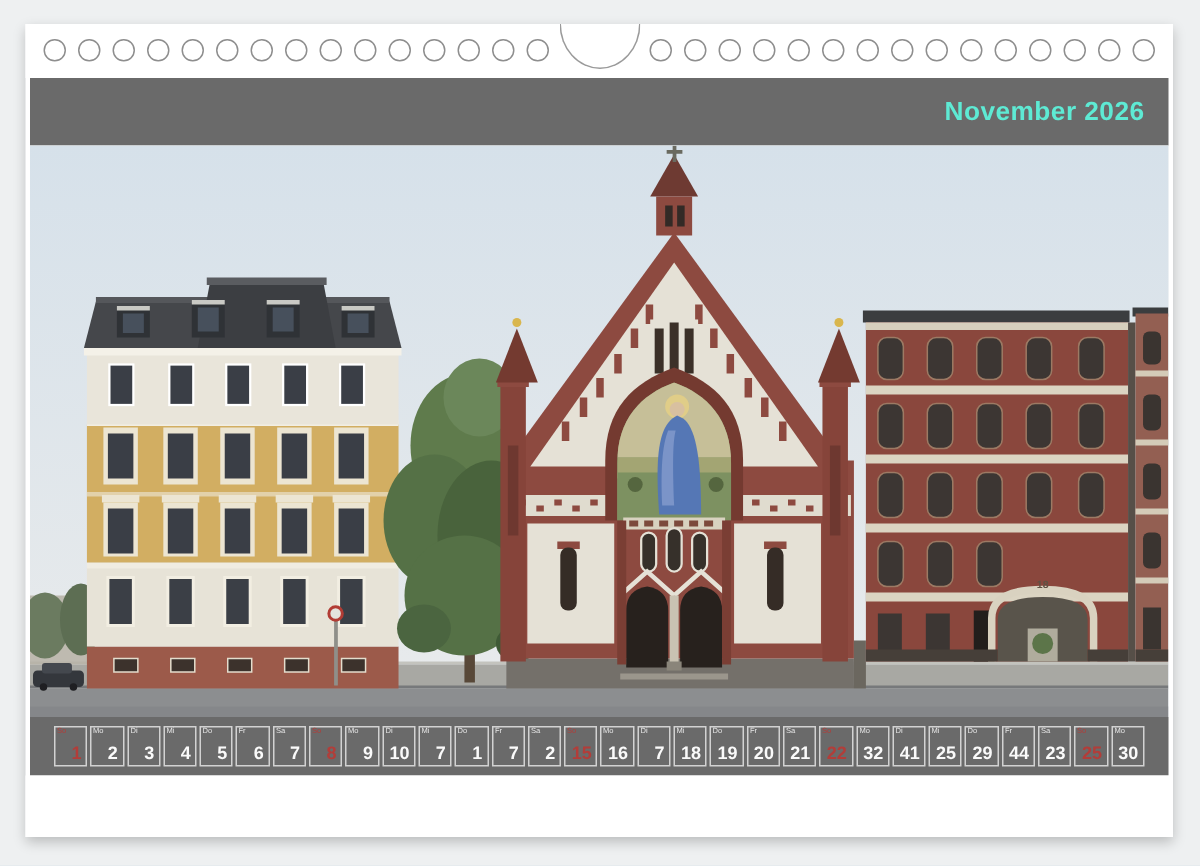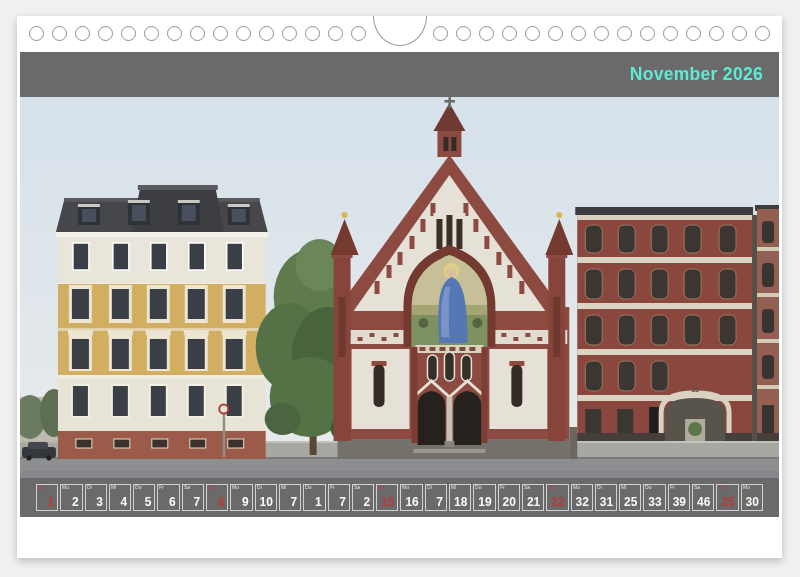--- a/index.html
+++ b/index.html
@@ -498,41 +498,41 @@
     <span class="num">22</span>
   </div>
 
   <div class="day">
     <span class="wd">Mo</span>
     <span class="num">32</span>
   </div>
 
   <div class="day">
     <span class="wd">Di</span>
-    <span class="num">31</span>
+    <span class="num">41</span>
   </div>
 
   <div class="day">
     <span class="wd">Mi</span>
     <span class="num">25</span>
   </div>
 
   <div class="day">
     <span class="wd">Do</span>
-    <span class="num">33</span>
+    <span class="num">29</span>
   </div>
 
   <div class="day">
     <span class="wd">Fr</span>
-    <span class="num">39</span>
+    <span class="num">44</span>
   </div>
 
   <div class="day">
     <span class="wd">Sa</span>
-    <span class="num">46</span>
+    <span class="num">23</span>
   </div>
 
   <div class="day red">
     <span class="wd">So</span>
     <span class="num">25</span>
   </div>
 
   <div class="day">
     <span class="wd">Mo</span>
     <span class="num">30</span>

